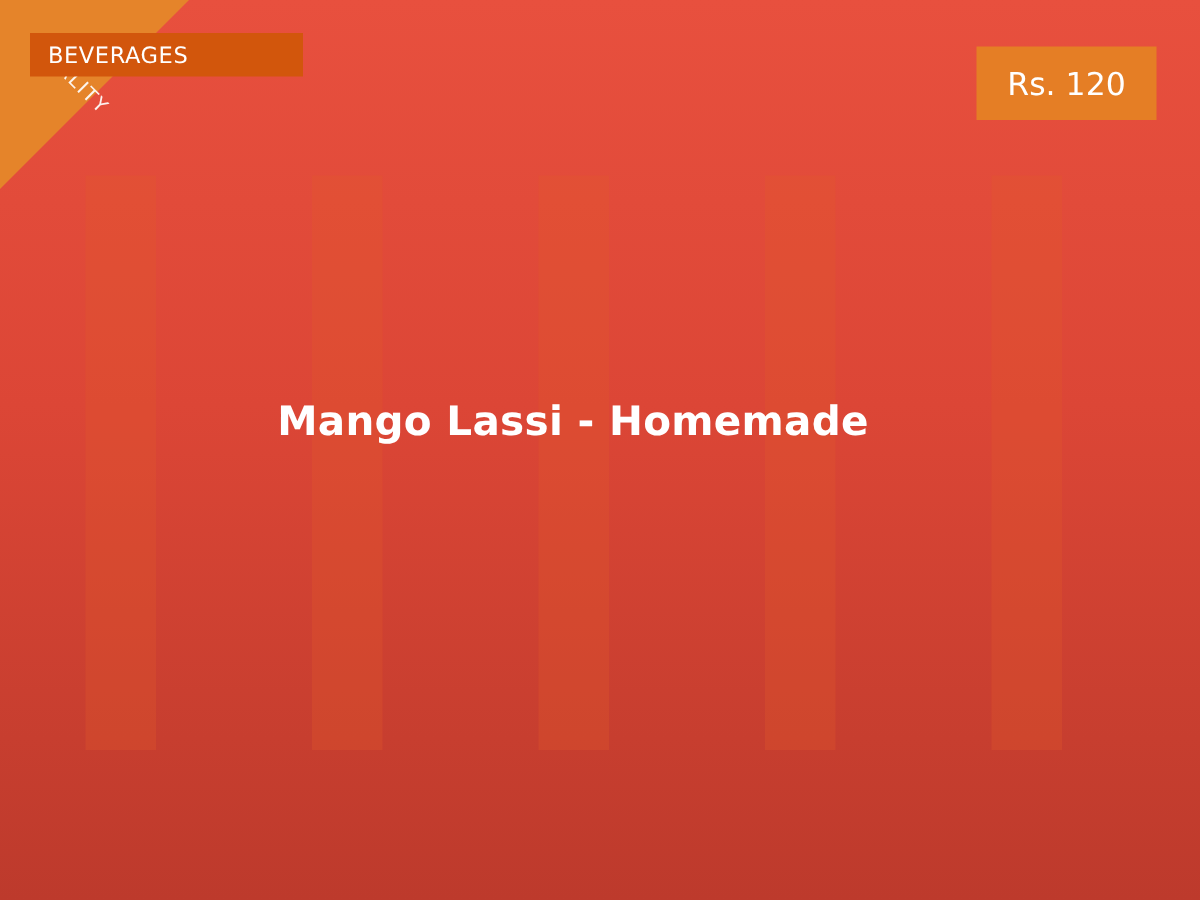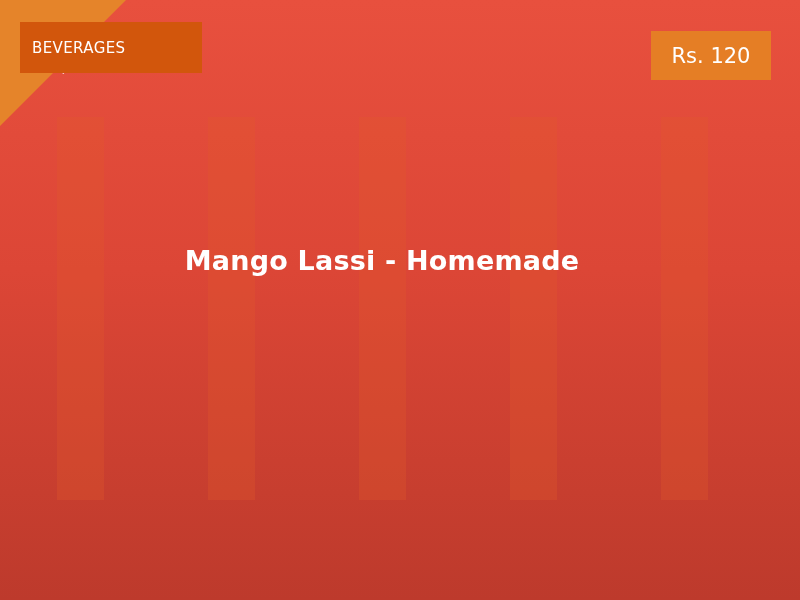--- a/index.html
+++ b/index.html
@@ -65,21 +65,21 @@
     opacity: 0.92;
     white-space: nowrap;
   }
 
   
   #category-badge {
     position: absolute;
     left: 20px;
     top: 22px;
     width: 182px;
-    height: 51px;
+    height: 29px;
     background: #d2560c;
     display: flex;
     align-items: center;
     box-sizing: border-box;
     padding-left: 12px;
   }
   #category-badge-label {
     color: #ffffff;
     font-size: 15px;
     letter-spacing: 0.4px;
@@ -103,21 +103,21 @@
     color: #ffffff;
     font-size: 21px;
     font-family: "DejaVu Sans", sans-serif;
     white-space: nowrap;
   }
 
   
   #product-title {
     position: absolute;
     left: 0;
-    top: 245px;
+    top: 266px;
     width: 764px;
     text-align: center;
     color: #ffffff;
     font-size: 27px;
     font-weight: bold;
     font-family: "DejaVu Sans", sans-serif;
     letter-spacing: 0.2px;
     white-space: nowrap;
   }
 </style>

